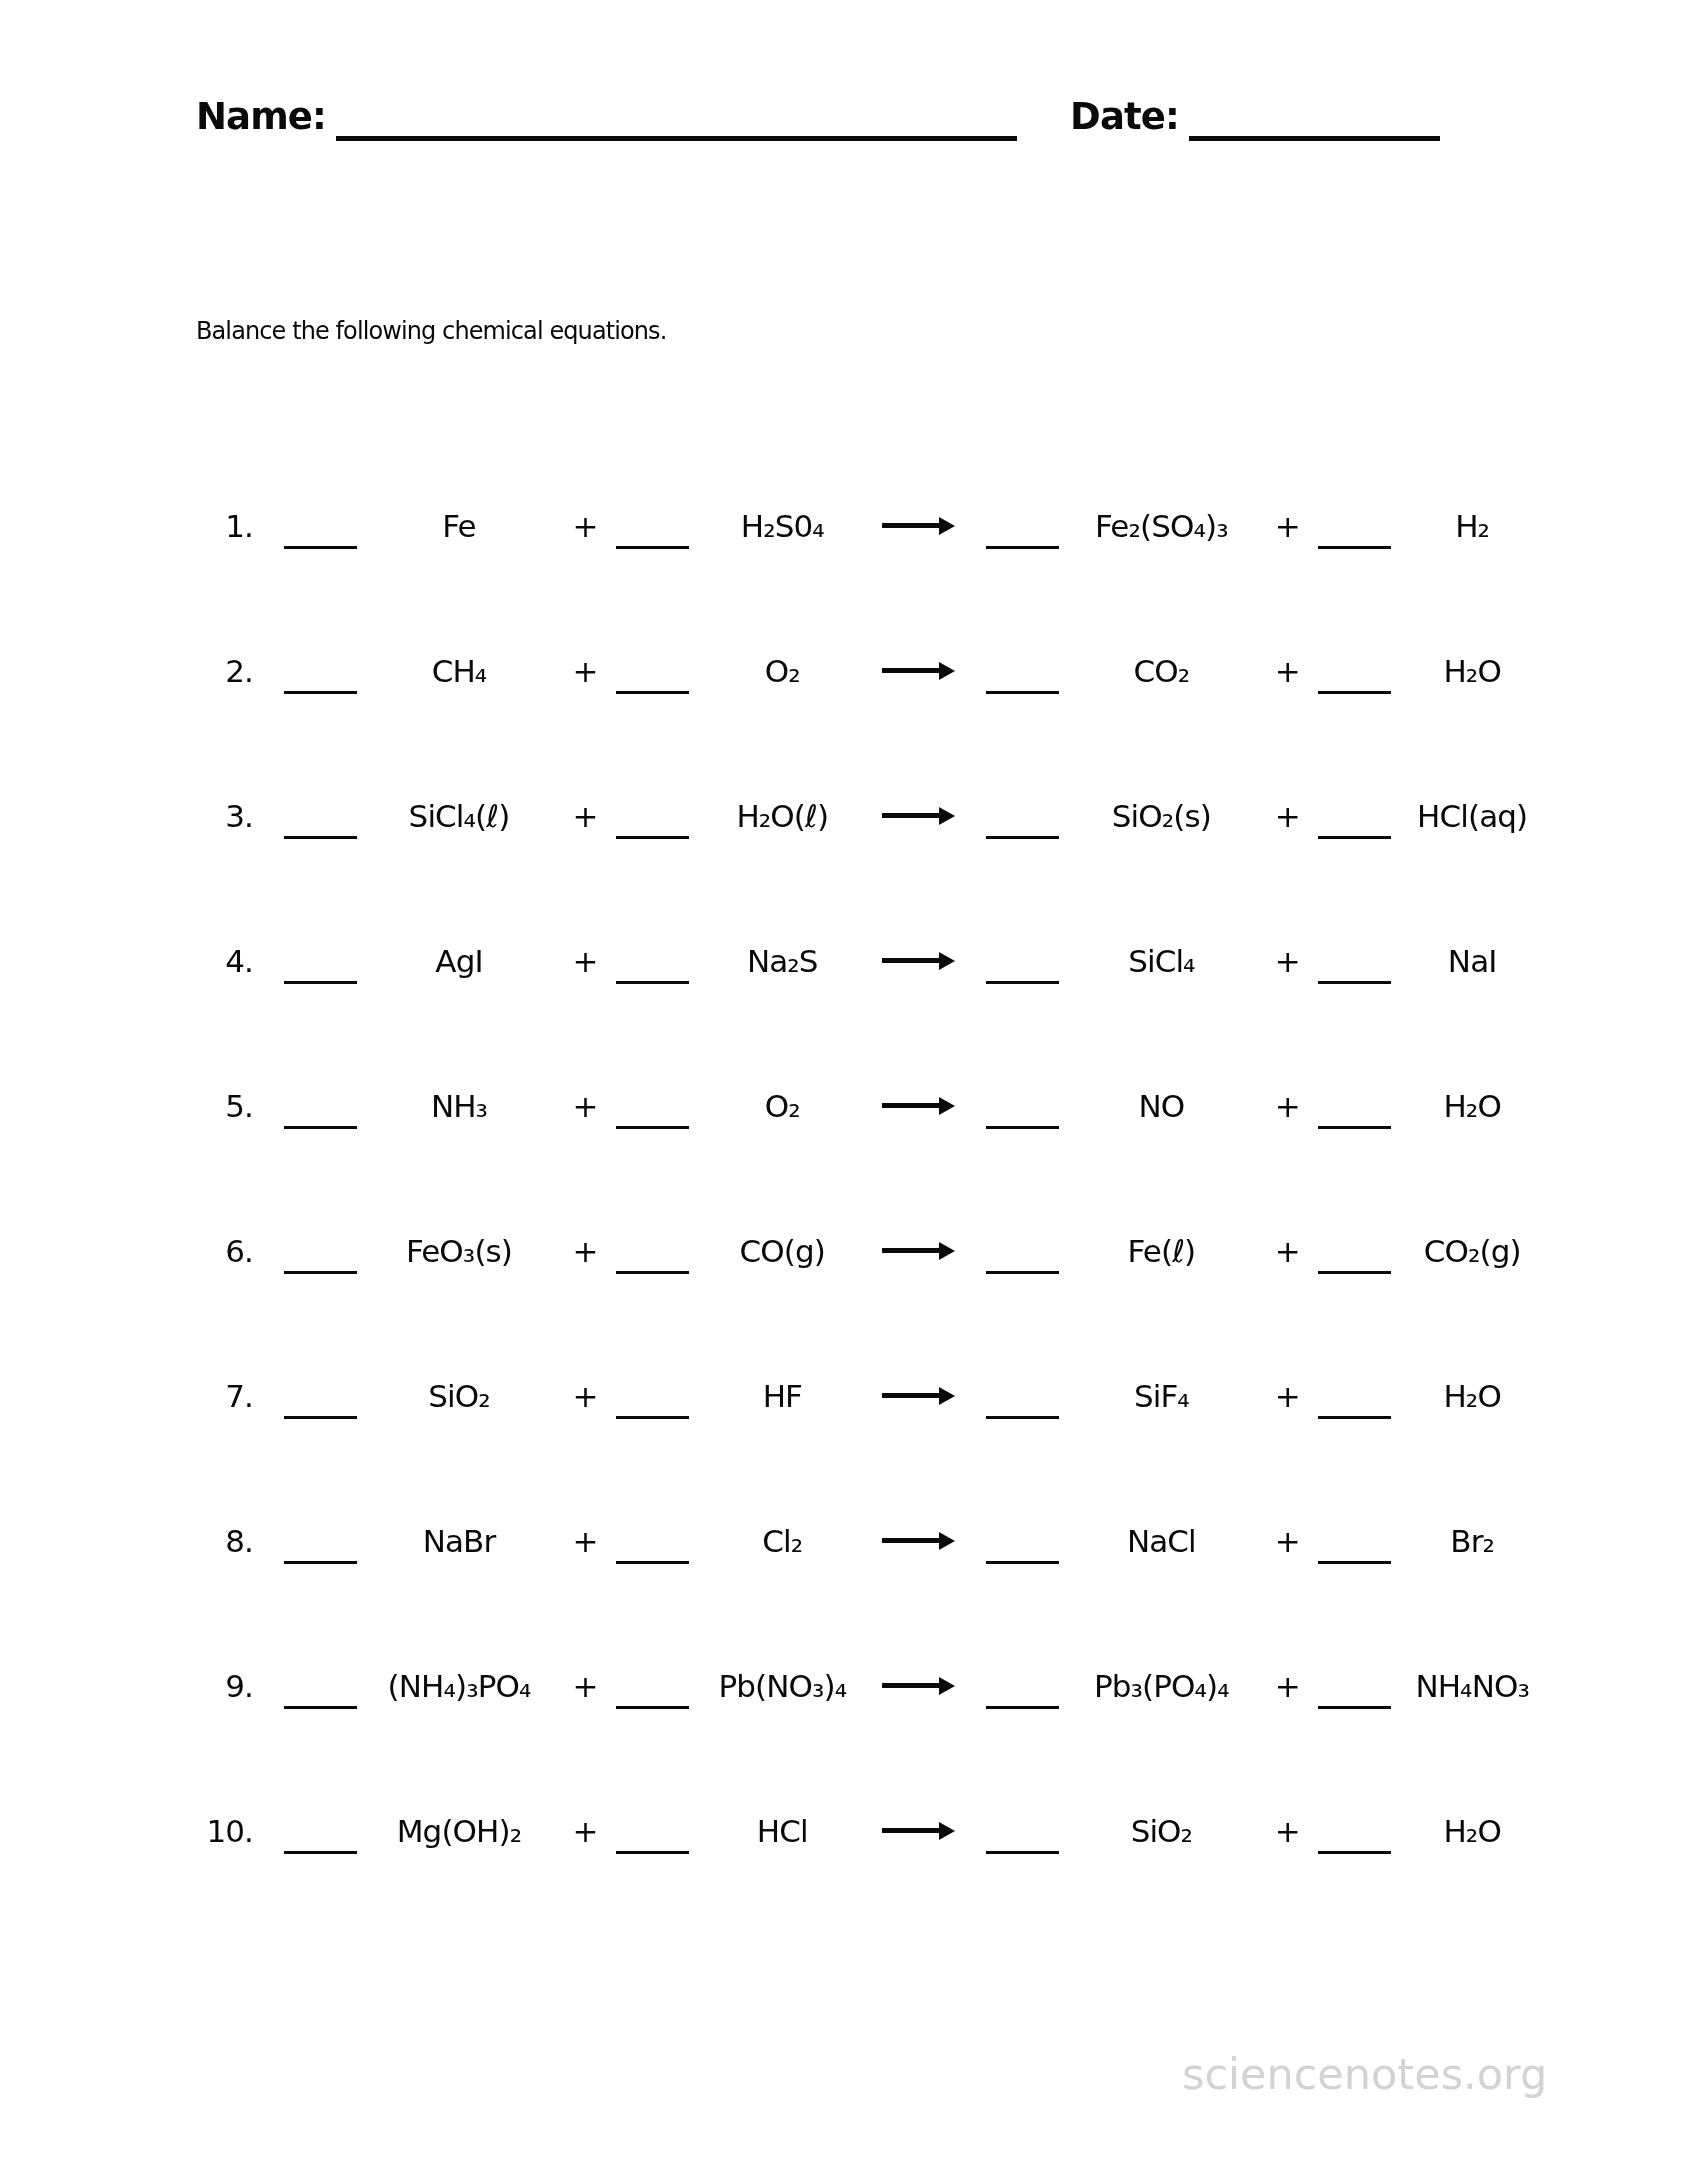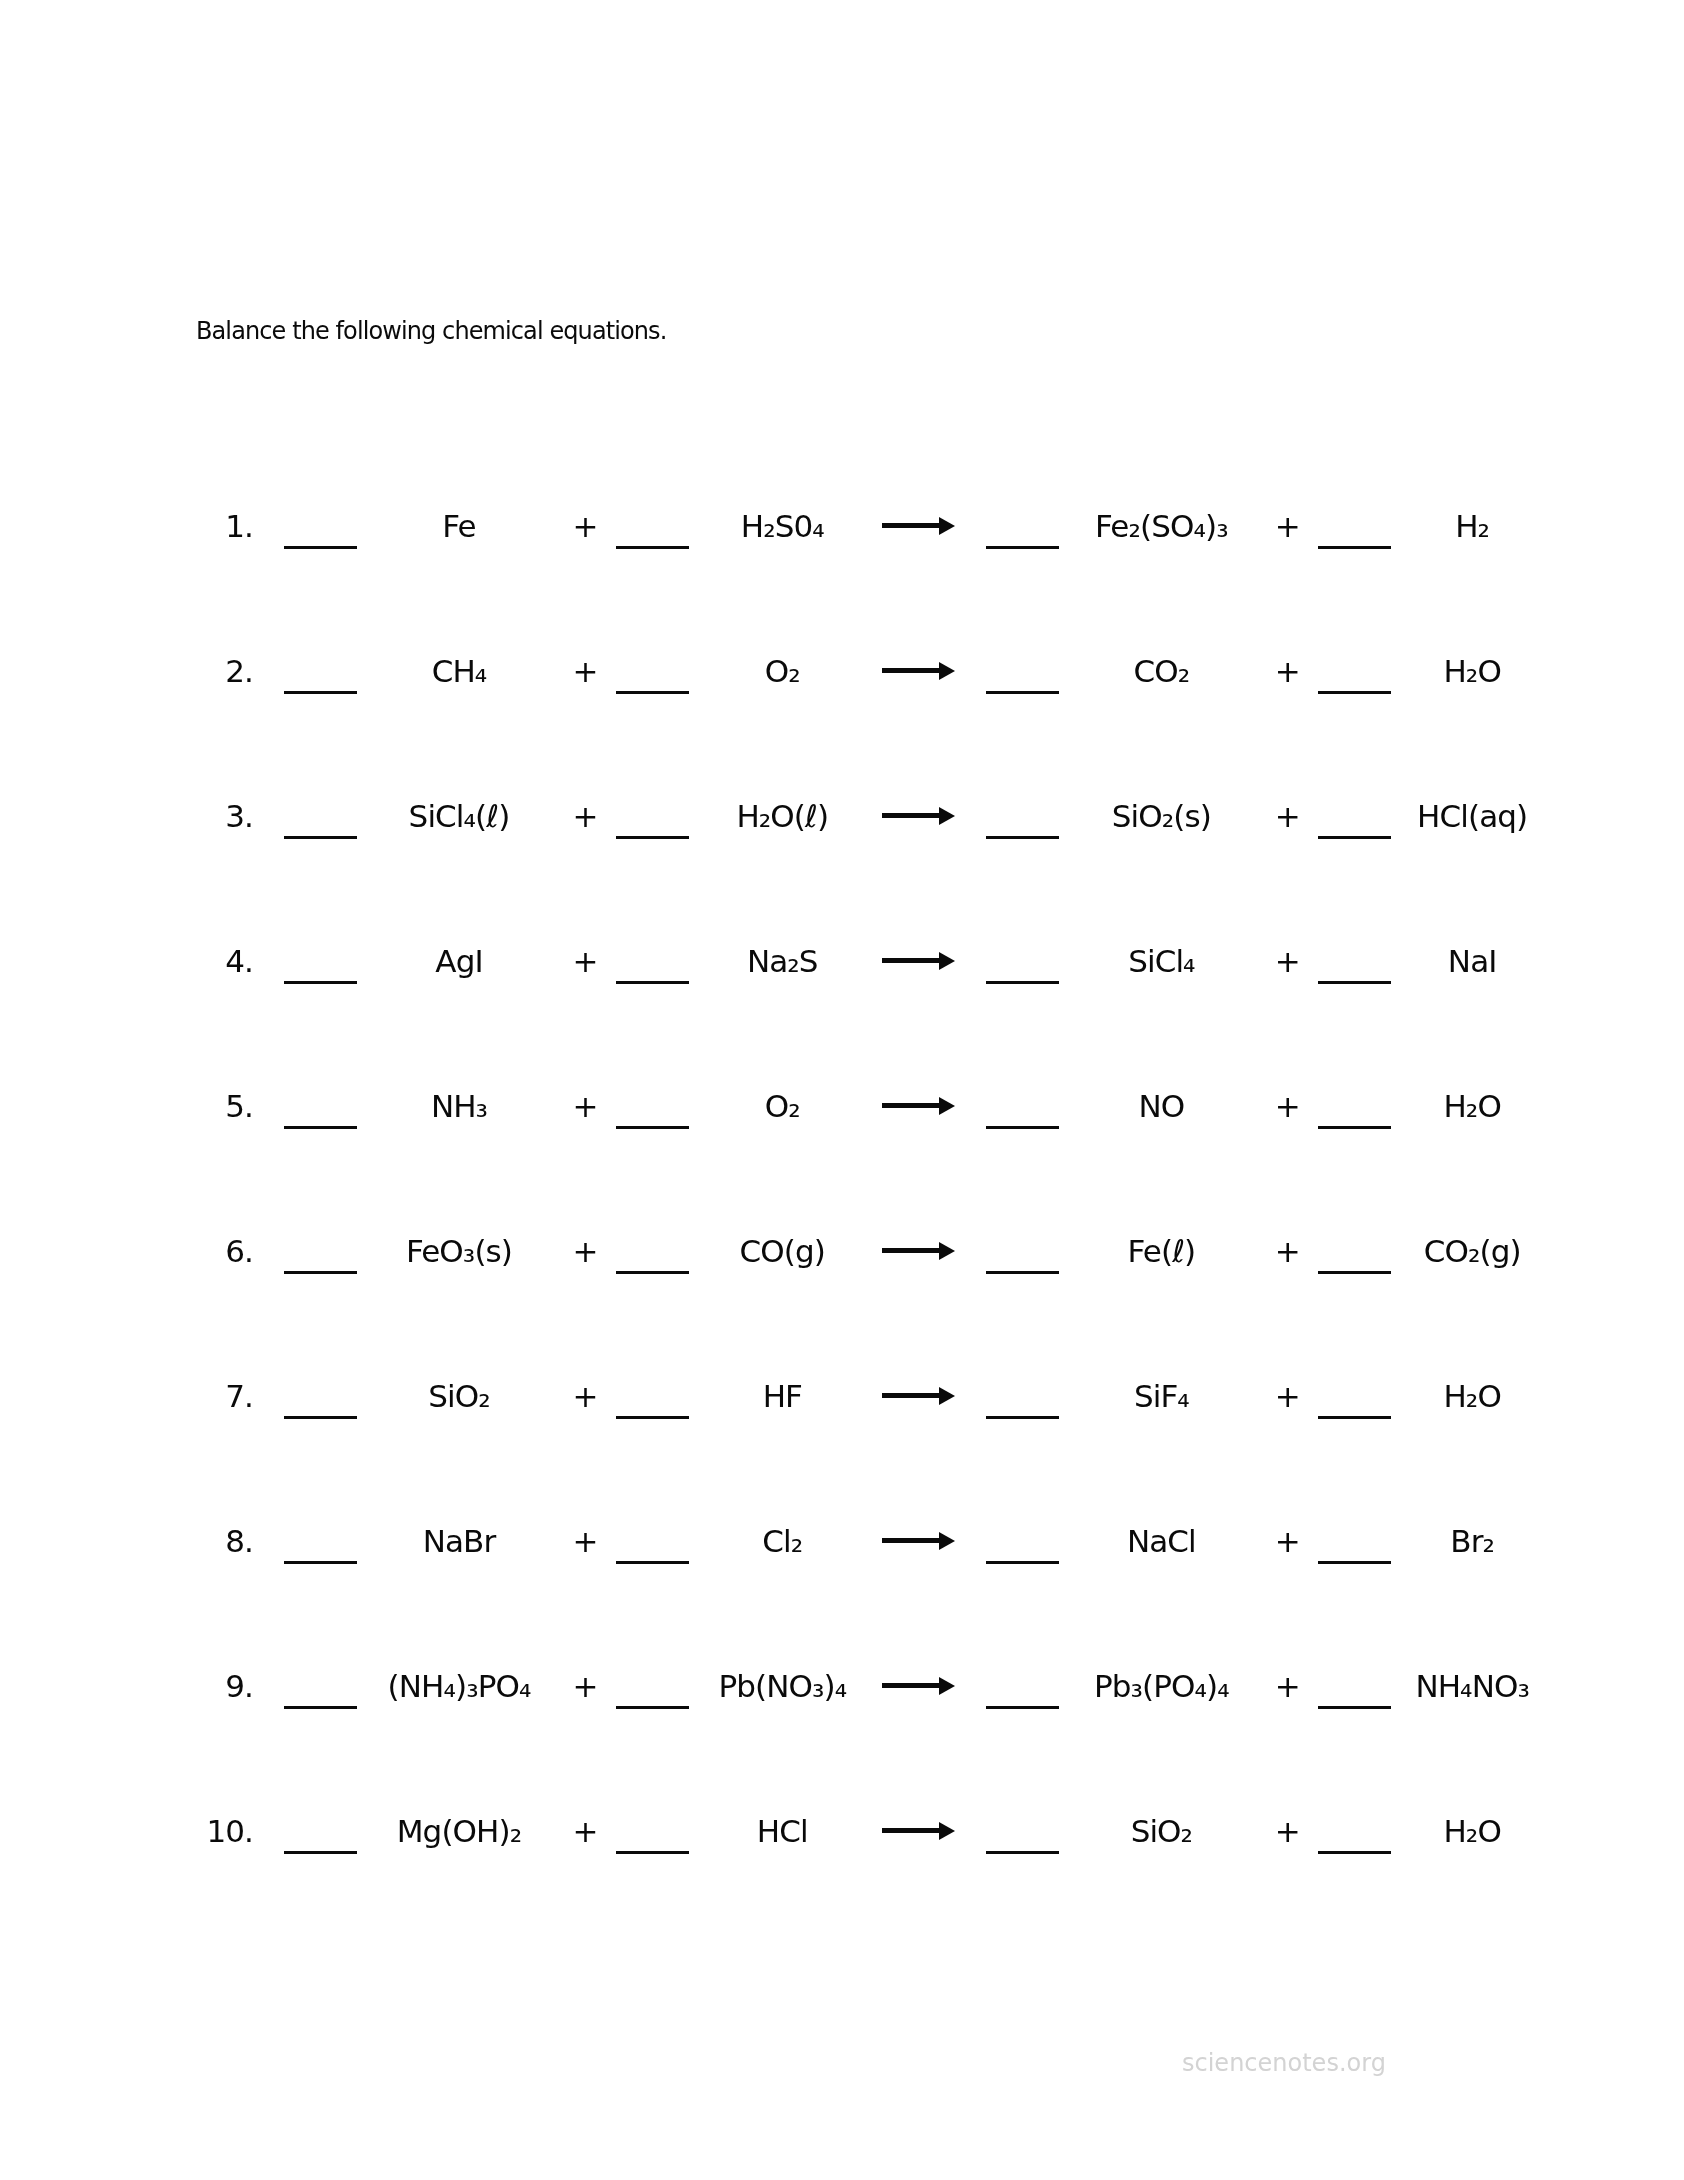--- a/index.html
+++ b/index.html
@@ -102,30 +102,36 @@
     border-top: 9.4px solid transparent;
     border-bottom: 9.4px solid transparent;
     margin-left: -0.9px;
   }
 
   
   .watermark {
     position: absolute;
     top: 2049px;
     left: 1182px;
-    font-size: 24px;
+    font-size: 43px;
     color: #d3d3d3;
     letter-spacing: 0;
   }
 </style>
 </head>
 <body>
 
 <div class="page">
 
+  <div class="header">
+    <span>Name:</span>
+      <span class="fill-line name-line"></span>
+      <span class="date-label">Date:</span>
+      <span class="fill-line date-line"></span>
+  </div>
 
 
   <div class="instruction">Balance the following chemical equations.</div>
 
   <div class="equations" id="equations">
   <div class="eq-row">
     <span class="num">1.</span>
     <span class="blank b1"></span>
     <span class="formula f1">Fe</span>
     <span class="plus">+</span>

